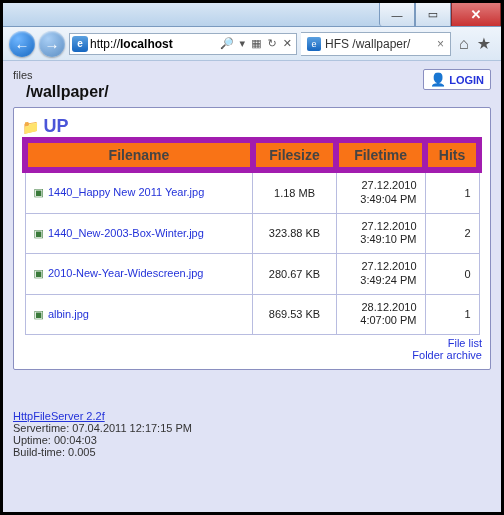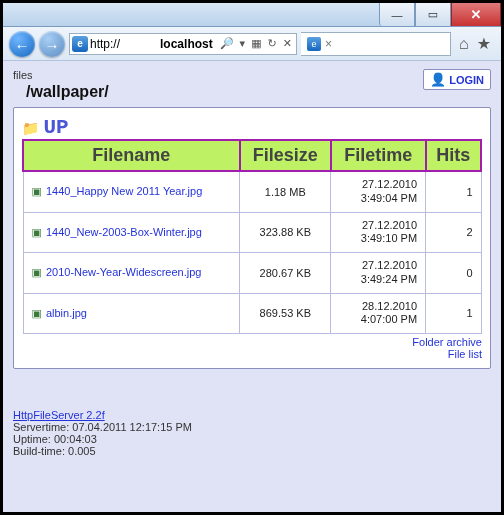--- a/index.html
+++ b/index.html
@@ -9,39 +9,39 @@
   .titlebar { height: 24px; background: linear-gradient(#d8e6f5,#b9d2eb); display: flex; justify-content: flex-end; align-items: stretch; border-bottom: 1px solid #7a9abf; }
   .titlebar .btn { width: 36px; display: flex; align-items: center; justify-content: center; border: 1px solid #7a9abf; border-bottom: none; border-top: none; font-size: 11px; color: #333; background: linear-gradient(#f0f5fb,#cfdff0); }
   .titlebar .btn.min { border-radius: 0 0 0 3px; }
   .titlebar .btn.close { width: 50px; background: linear-gradient(#e07a7a,#c83232); color: #fff; font-weight: bold; border-color: #8a2a2a; font-size: 13px;}
   .navrow { height: 34px; background: linear-gradient(#eef4fb,#dce8f5); display: flex; align-items: center; padding: 0 6px; gap: 4px; border-bottom: 1px solid #b0c4de; }
   .circ { width: 26px; height: 26px; border-radius: 50%; background: radial-gradient(circle at 35% 30%, #6fb6ff, #1566c0); display: flex; align-items: center; justify-content: center; color: #fff; font-size: 15px; box-shadow: inset 0 1px 2px rgba(255,255,255,.6), 0 1px 2px rgba(0,0,0,.3); }
   .circ.fwd { background: radial-gradient(circle at 35% 30%, #a8cef5, #5a8cc2); }
   .addr { flex: 1; height: 22px; background: #fff; border: 1px solid #9aaec4; display: flex; align-items: center; font-size: 12px; padding: 0 2px; gap: 2px; }
   .addr .ieicon { width: 16px; height: 16px; background: linear-gradient(#5aa0e0,#1566c0); border-radius: 3px; display:flex;align-items:center;justify-content:center;color:#fff;font-size:10px;font-weight:bold;}
   .addr .urltxt { flex: 1; white-space: nowrap; overflow: hidden; }
-  .addr .urltxt b { font-weight: bold; padding-left: 40px; }
+  .addr .urltxt b { font-weight: bold; }
   .addr .ico { color: #555; font-size: 11px; padding: 0 2px; cursor: default;}
   .tabrow { height: 24px; background: #fff; border: 1px solid #9aaec4; border-left:none; display: flex; align-items: center; padding: 0 6px; gap:4px; width: 150px;}
   .tabrow .ieicon2 { width:14px;height:14px;background:linear-gradient(#5aa0e0,#1566c0);border-radius:2px;display:flex;align-items:center;justify-content:center;color:#fff;font-size:9px;}
   .side { width: 36px; background: linear-gradient(#5a7fa8,#3a5f88); display: flex; flex-direction: column; align-items: center; padding-top: 4px; gap: 6px; }
   .side .sicon { color: #fff; font-size: 16px; }
   .client { flex: 1; display: flex; }
   .page { flex: 1; background: #e0e3f5; padding: 8px 10px 10px 10px; overflow: auto; font-family: Tahoma, sans-serif; }
   .crumb { font-size: 11px; color: #333; }
   .ptitle { font-size: 16px; font-weight: bold; color: #111; margin: 2px 0 6px 13px; }
   .loginbox { float: right; border: 1px solid #8a8fc0; background: #fff; padding: 2px 6px; display:flex;align-items:center;gap:3px; font-size: 11px; font-weight: bold; color: #2332d9; border-radius:2px;}
   .loginbox .licon { color:#e0a040; font-size:13px;}
   .card { clear: both; background: #fff; border: 1px solid #8a8fc0; padding: 8px; border-radius: 2px; }
   .uprow { display:flex;align-items:center;gap:4px; }
   .uprow .uicon { color:#e0a040; font-size:14px;}
-  .uplink { color: #4a55d8; font-weight: bold; font-size: 21px; font-family: Liberation Mono, monospace; }
+  .uplink { color: #4a55d8; font-weight: bold; font-size: 18px; }
   .stats { font-size: 11px; color: #333; margin: 2px 0 6px 0; }
   table.files { width: 100%; border-collapse: collapse; }
-  table.files th { font-size: 18px; font-weight: bold; color: #444; border: 2px solid #a21caf; padding: 4px 6px; background:#bef264;}
+  table.files th { font-size: 14px; font-weight: bold; color: #444; border: 6px solid #a21caf; padding: 4px 6px; background:#f97316;}
   table.files td { border: 1px solid #b8bce0; padding: 6px 8px; font-size: 11px; vertical-align: middle; }
   table.files td.fn { color: #2332d9; }
   table.files td.fn .ficon { color:#3a7a3a; margin-right:4px; font-size:11px;}
   table.files td.sz { text-align: center; color:#222;}
   table.files td.tm { text-align: right; color:#222; line-height:1.25;}
   table.files td.hi { text-align: right; color:#222;}
   .links { text-align: right; font-size: 11px; margin-top:2px;}
   .links a { color: #2332d9; text-decoration: none; display:block;}
   .footer { margin-top: 14px; font-size: 11px; color: #2332d9; }
   .footer .srvname { text-decoration: underline; }
@@ -67,20 +67,21 @@
       <span class="ieicon">e</span>
       <span class="urltxt"><span>http://</span><b>localhost</b></span>
       <span class="ico">🔎</span>
       <span class="ico">▾</span>
       <span class="ico">▦</span>
       <span class="ico">↻</span>
       <span class="ico">✕</span>
     </div>
     <div class="tabrow">
       <span class="ieicon2">e</span>
+      <span style="flex:1;font-size:12px;color:#333;white-space:nowrap;overflow:hidden;">HFS /wallpaper/</span>
       <span style="color:#777;">×</span>
     </div>
     <div class="side" style="flex-direction:row;background:none;width:auto;gap:8px;padding:0 4px;">
       <span class="sicon" style="color:#555;">⌂</span>
       <span class="sicon" style="color:#555;">★</span>
     </div>
   </div>
 
   <div class="client">
     <div class="page">
@@ -128,22 +129,22 @@
                 <tr>
                   <td class="fn"><span class="ficon">▣</span><span>albin.jpg</span></td>
                   <td class="sz">869.53 KB</td>
                   <td class="tm">28.12.2010<br>4:07:00 PM</td>
                   <td class="hi">1</td>
                 </tr>
               </tbody>
         </table>
 
         <div class="links">
+          <a>File list</a>
           <a>Folder archive</a>
-          <a>File list</a>
         </div>
       </div>
 
       <div class="footer">
         <div><span class="srvname">HttpFileServer 2.2f</span></div>
         <div><span>Servertime: </span><span>07.04.2011 12:17:15 PM</span></div>
         <div><span>Uptime: </span><span>00:04:03</span></div>
         <div><span>Build-time: </span><span>0.005</span></div>
       </div>
     </div>

